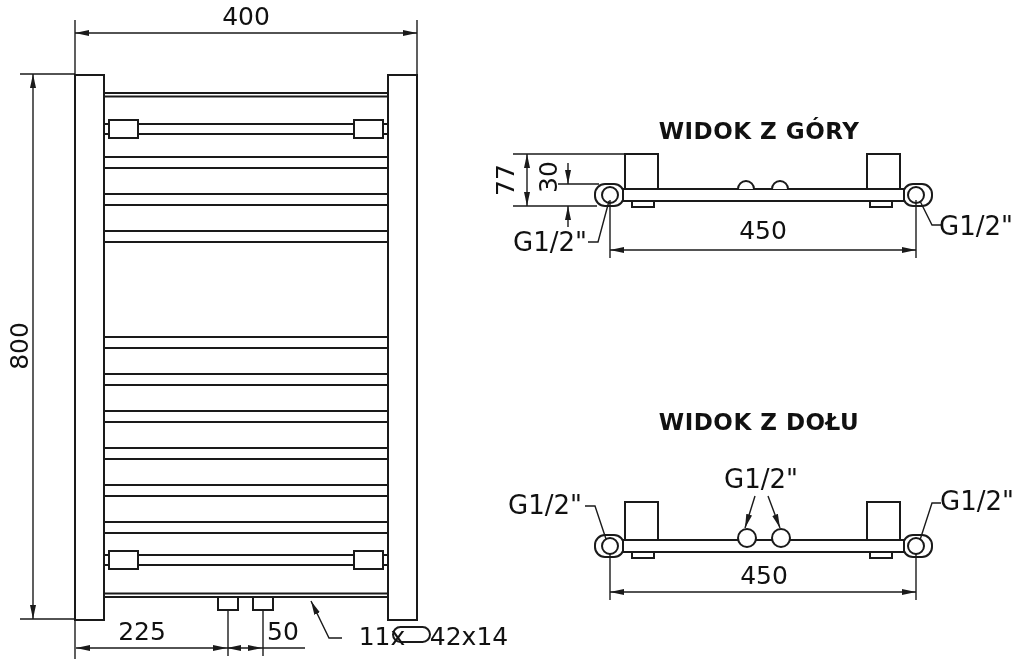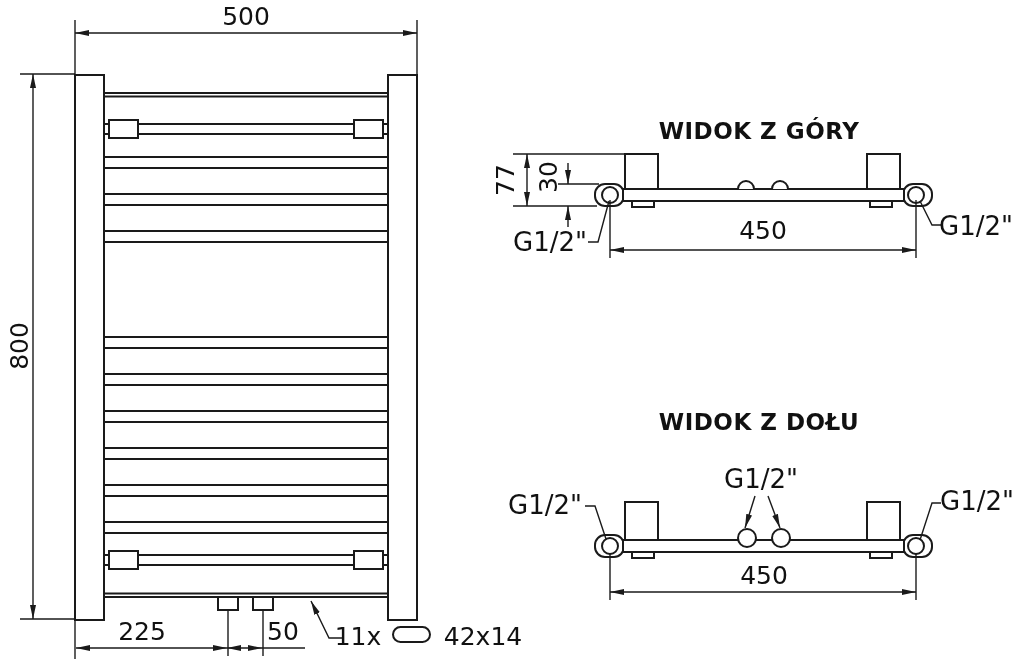--- a/index.html
+++ b/index.html
@@ -148,26 +148,26 @@
       <line x1="610" y1="592" x2="916" y2="592" marker-start="url(#arrS)" marker-end="url(#arrE)"></line>
 
       <path d="M755,496 L745,528" marker-end="url(#arrE)"></path>
       <path d="M768,496 L780,528" marker-end="url(#arrE)"></path>
 
       <path d="M585,506 L595,506 L606,539"></path>
       <path d="M941,503 L932,503 L920,540"></path>
     </g>
   </svg>
 
-  <div class="lbl" style="left:246px;top:16px;">500</div>
+  <div class="lbl" style="left:246px;top:16px;">400</div>
   <div class="lbl rot" style="left:19px;top:346px;">800</div>
   <div class="lbl" style="left:142px;top:631px;">225</div>
   <div class="lbl" style="left:283px;top:631px;">50</div>
-  <div class="lbl" style="left:358px;top:636px;">11x</div>
-  <div class="lbl" style="left:483px;top:636px;">42x14</div>
+  <div class="lbl" style="left:382px;top:636px;">11x</div>
+  <div class="lbl" style="left:469px;top:636px;">42x14</div>
 
   <div class="lbl title" style="left:759px;top:94px;margin-top:37px;">WIDOK Z GÓRY</div>
   <div class="lbl rot" style="left:505px;top:180px;">77</div>
   <div class="lbl rot" style="left:548px;top:177px;">30</div>
   <div class="lbl" style="left:763px;top:230px;">450</div>
   <div class="lbl conn" style="left:550px;top:242px;">G1/2"</div>
   <div class="lbl conn" style="left:976px;top:226px;">G1/2"</div>
 
   <div class="lbl title" style="left:759px;top:422px;text-align:right;">WIDOK Z DOŁU</div>
   <div class="lbl conn" style="left:761px;top:479px;">G1/2"</div>

